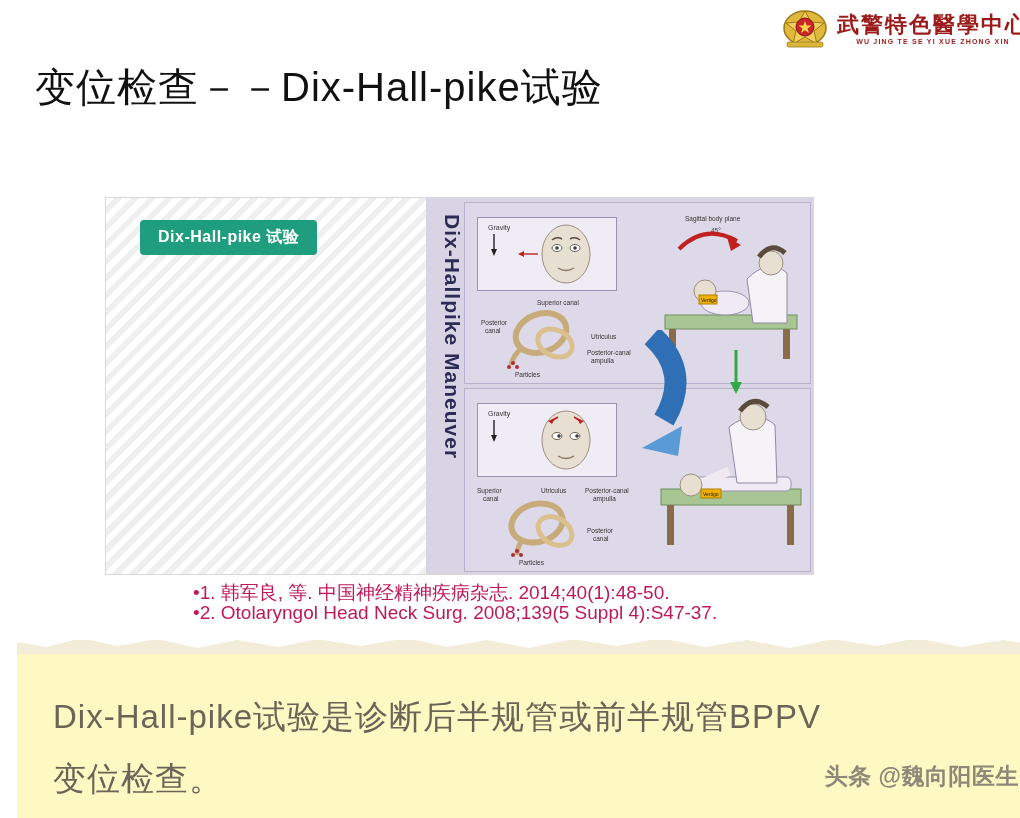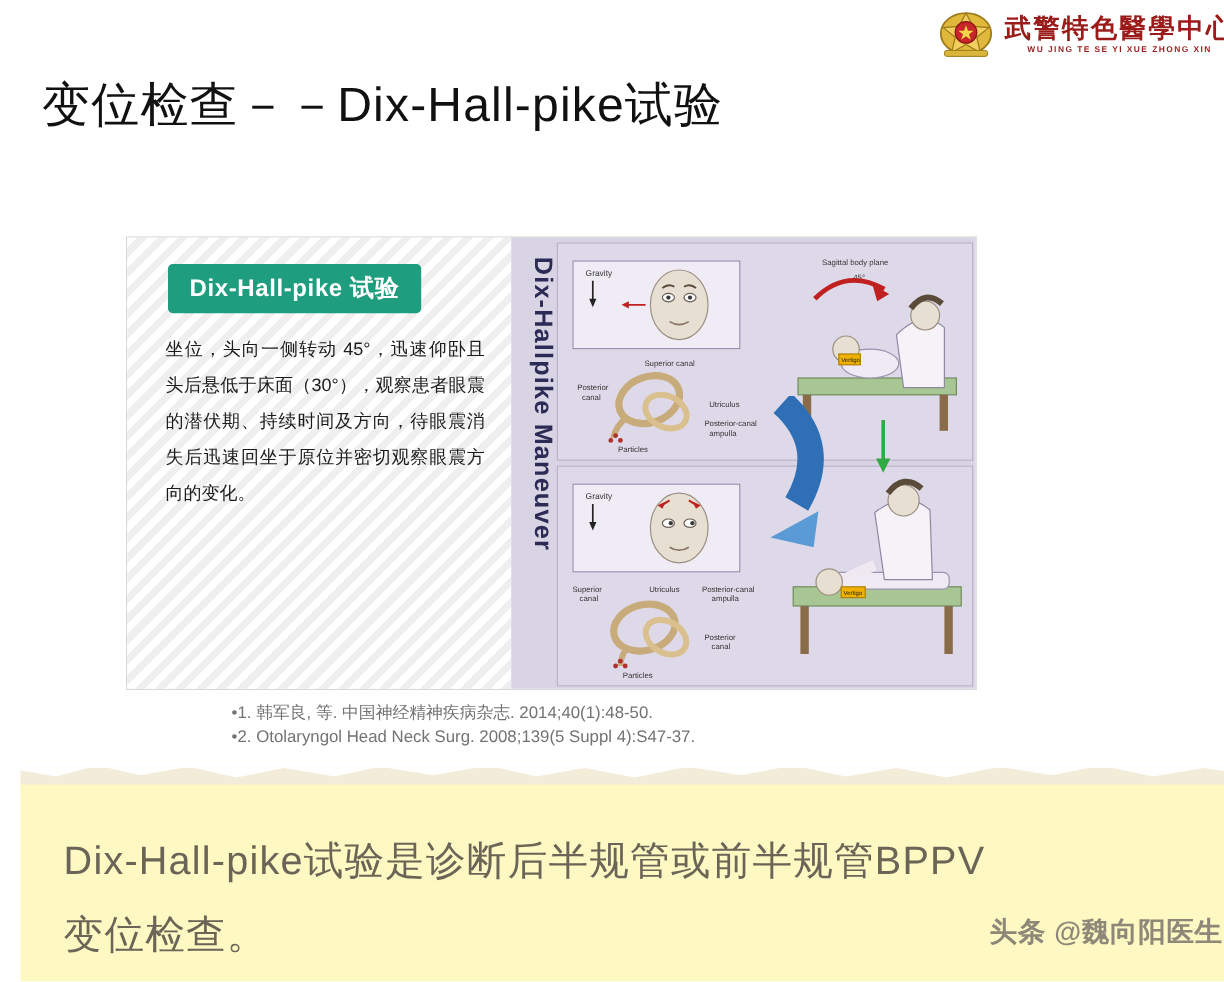--- a/index.html
+++ b/index.html
@@ -83,21 +83,21 @@
     background:
       repeating-linear-gradient(135deg, #ffffff 0px, #ffffff 6px, #efefef 6px, #efefef 12px);
     position: relative;
     box-sizing: border-box;
     padding: 22px 18px 10px 22px;
   }
   .fig-badge {
     display: inline-block;
     background: #1e9e7e;
     color: #ffffff;
-    font-size: 20px;
+    font-size: 16px;
     font-weight: bold;
     padding: 7px 18px;
     border-radius: 4px;
     margin-left: 12px;
     letter-spacing: 0.5px;
   }
   .fig-body {
     margin-top: 16px;
     font-size: 15px;
     line-height: 30px;
@@ -151,23 +151,23 @@
     background: #efecf5;
     border: 1px solid #9a92b0;
     left: 12px;
     top: 14px;
   }
   
   .refs {
     position: absolute;
     left: 176px;
     top: 583px;
-    font-size: 14px;
+    font-size: 19px;
     line-height: 20px;
-    color: #737373;
+    color: #be185d;
   }
   
   .banner {
     position: absolute;
     left: 0;
     top: 634px;
     width: 1020px;
     height: 184px;
     background: #fef9c3;
   }
@@ -219,21 +219,20 @@
       <div class="logo-en">WU JING TE SE YI XUE ZHONG XIN</div>
     </div>
   </div>
 
   <div class="slide-title">变位检查－－Dix-Hall-pike试验</div>
 
   <div class="figure">
 
     <div class="fig-left">
       <div class="fig-badge">Dix-Hall-pike 试验</div>
-      <div class="fig-body">坐位，头向一侧转动 45°，迅速仰卧且头后悬低于床面（30°），观察患者眼震的潜伏期、持续时间及方向，待眼震消失后迅速回坐于原位并密切观察眼震方向的变化。</div>
     </div>
 
     <div class="fig-right">
       <div class="vert-label">Dix-Hallpike Maneuver</div>
 
       <div class="panel panel-top">
 
         <div class="face-box">
           <svg width="136" height="70" viewBox="0 0 136 70">
             <text x="10" y="12" font-size="7" fill="#333" font-family="Liberation Sans, sans-serif">Gravity</text>

